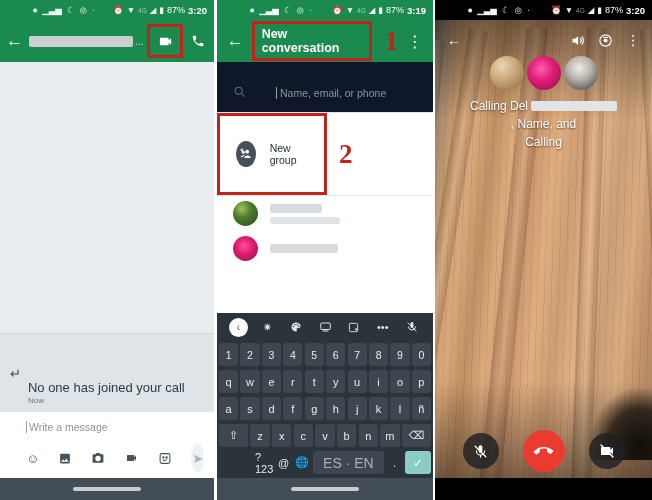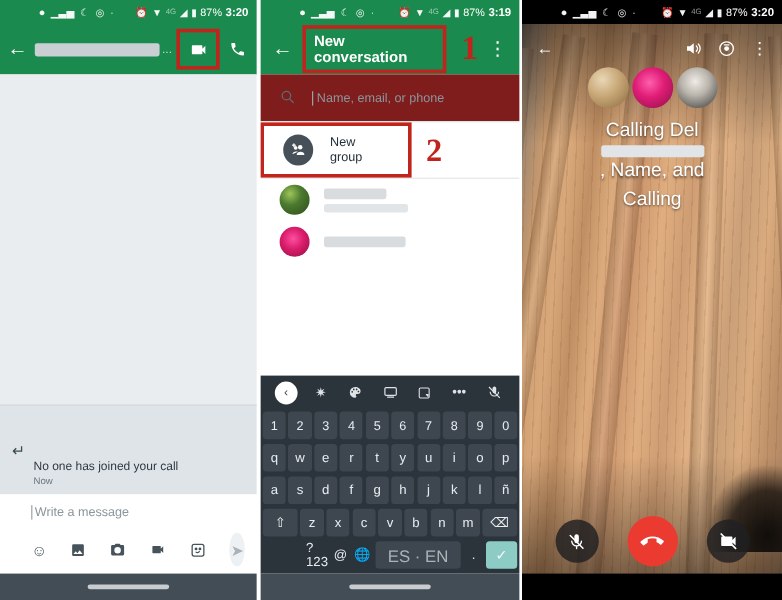--- a/index.html
+++ b/index.html
@@ -47,21 +47,21 @@
   .hl-wrap{ border:3px solid #c0241c; padding:1px 2px; display:flex; align-items:center; justify-content:flex-end; }
 
   .p1-body{ flex:1; background:#e9edf0; }
   .p1-col{ display:flex; flex-direction:column; height:438px; }
 
   .callnotice{
     background:#dfe4e8; display:flex; align-items:center; gap:7px;
     padding:7px 10px; border-top:1px solid #d2d8dc;
   }
   .cn-icon{ color:#3c4a52; font-size:13px; }
-  .cn-txt1{ font-size:10px; color:#2f3a41;margin-top:39px; }
+  .cn-txt1{ font-size:13px; color:#2f3a41;margin-top:39px; }
   .cn-txt2{ font-size:8px; color:#6a757c; margin-top:1px;}
 
   .composer{ background:#fff; padding:9px 10px 6px 26px; }
   .composer-ph{ font-size:10.5px; color:#8b959b; border-left:1px solid #9aa3a9; padding-left:2px; }
   .composer-row{ display:flex; align-items:center; margin-top:11px; gap:19px; }
   .c-icon{ color:#46535b; font-size:13px; display:flex; align-items:center;}
   .sendbtn{
     margin-left:auto; width:28px; height:28px; border-radius:50%;
     background:#eef1f3; display:flex; align-items:center; justify-content:center;
     color:#a9b3b9; font-size:13px;
@@ -73,30 +73,30 @@
   .p2-title{
     color:#fff; font-size:12.5px; font-weight:700; padding:2px 5px;
   }
   .marker{
     color:#c0241c; font-weight:700; font-family:"Liberation Serif", serif;
     line-height:1;
   }
   .m1{ font-size:28px; margin-left:8px; }
   .m2{ font-size:27px; margin-left:12px; }
 
-  .searchrow{ display:flex; align-items:center; gap:14px; padding:12px 16px 11px 16px; background:#7f1d1d;}
+  .searchrow{ display:flex; align-items:center; gap:30px; padding:23px 16px 11px 16px; background:#0f172a;}
   .srch-icon{ color:#5f6a70; font-size:13px; }
   .srch-ph{ font-size:10.5px; color:#8b959b; border-left:1px solid #9aa3a9; padding-left:3px;}
 
   .divline{ height:1px; background:#e3e6e8; }
 
   .newgroup-wrap{ display:flex; align-items:center; }
   .newgroup{
-    display:flex; align-items:center; gap:14px; padding:7px 16px;
-    border:3px solid #c0241c; width:126px;
+    display:flex; align-items:center; gap:14px; padding:25px 16px;
+    border:3px solid #c0241c; width:110px;
   }
   .ng-avatar{
     width:26px; height:26px; border-radius:50%; background:#465059;
     display:flex; align-items:center; justify-content:center; color:#fff; font-size:11px;
   }
   .ng-label{ font-size:10.5px; color:#26303a;}
 
   .sect-label{ font-size:9.5px; color:#636d73; padding:9px 16px 5px 16px; }
 
   .contact{ display:flex; align-items:center; gap:12px; padding:5px 12px 5px 16px; }
@@ -157,24 +157,24 @@
   .v-appbar{ position:relative; height:40px; display:flex; align-items:center; padding:0 6px; gap:2px; z-index:3;}
   .v-icon{ width:26px; height:26px; display:flex; align-items:center; justify-content:center; color:#fff; font-size:14px;}
 
   .call-avatars{ position:relative; z-index:3; display:flex; justify-content:center; gap:3px; margin-top:-4px; }
   .ca{ width:34px; height:34px; border-radius:50%; }
   .ca-beige{ background:radial-gradient(circle at 35% 30%, #e9d7b6 0%, #c7a675 45%, #8a6b41 100%); }
   .ca-pink{ background:radial-gradient(circle at 42% 38%, #ff5fae 0%, #e01d76 42%, #8c0f47 100%); }
   .ca-photo{ background:radial-gradient(circle at 45% 35%, #f0ece6 0%, #b9b4ac 40%, #6d6a66 75%, #46433f 100%); }
 
   .call-text{
-    position:relative; z-index:3; color:#fff; font-size:16px;
+    position:relative; z-index:3; color:#fff; font-size:12px;
     text-align:center; margin-top:7px; padding:0 10px; line-height:1.5;
     text-shadow:0 1px 2px rgba(0,0,0,.6);
-    display:flex; flex-wrap:wrap; justify-content:center; align-items:center; gap:0 3px;flex-direction:column;
+    display:flex; flex-wrap:wrap; justify-content:center; align-items:center; gap:0 3px;
   }
   .ct-redact{ display:inline-block; width:86px; height:10px; background:#e2e5e7; border-radius:2px; }
 
   .call-controls{
     position:absolute; left:0; right:0; bottom:28px; z-index:3;
     display:flex; justify-content:center; align-items:center; gap:24px;
   }
   .cc{ width:36px; height:36px; border-radius:50%; display:flex; align-items:center; justify-content:center; }
   .cc-dark{ background:rgba(32,32,34,.82); color:#fff; font-size:14px; }
   .cc-end{ width:42px; height:42px; background:#eb3b30; color:#fff; font-size:16px; }

